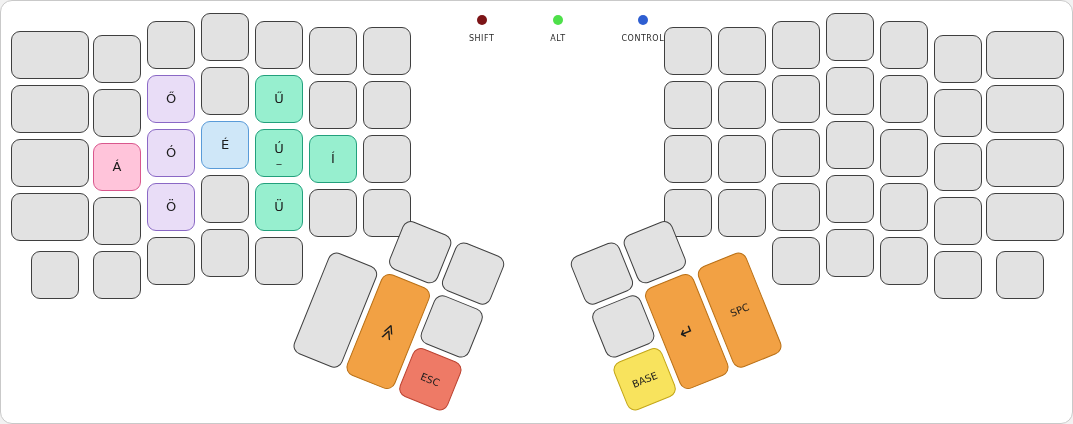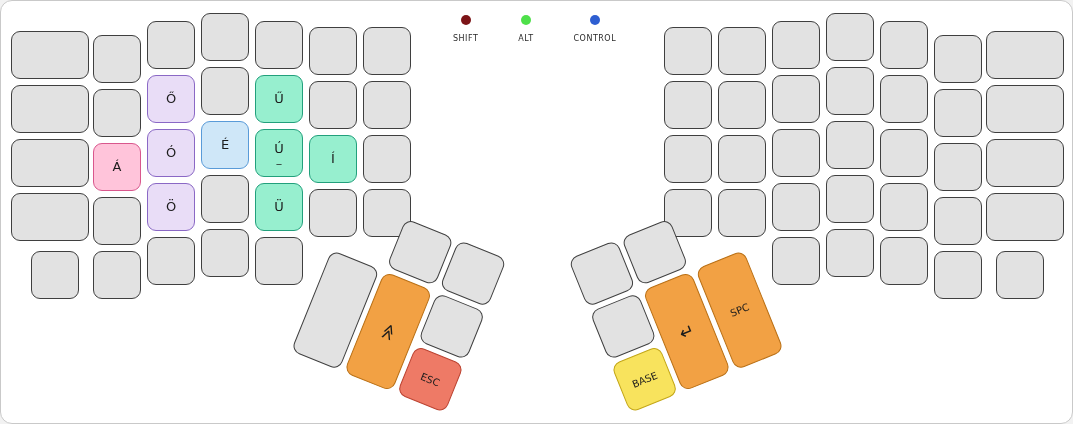--- a/index.html
+++ b/index.html
@@ -11,21 +11,21 @@
   .key {
     position:absolute; width:48px; height:48px; box-sizing:border-box;
     border:1.5px solid #3f3f3f; border-radius:9px; background:#e2e2e2;
     display:flex; flex-direction:column; align-items:center; justify-content:center;
     color:#1c1c1c; user-select:none;
   }
   .key-label { font-size:13px; line-height:1.1; display:inline-block; white-space:nowrap; }
   .key-sublabel { font-size:10px; line-height:1; margin-top:-2px; }
   .thumb-cluster { position:absolute; width:166px; height:166px; }
   .legend { position:absolute; top:14px; left:452px; display:flex; gap:40px; }
-  .legend-item { display:flex; flex-direction:column; align-items:center; gap:9px; }
+  .legend-item { display:flex; flex-direction:column; align-items:center; gap:9px;margin-left:16px; }
   .legend-dot { width:10px; height:10px; border-radius:50%; }
   .legend-label { font-size:8px; letter-spacing:0.5px; color:#2b2b2b; }
 </style>
 </head>
 <body>
 
 <div class="card">
   <div class="legend" id="legend">
       <div class="legend-item">
         <span class="legend-dot" style="background: rgb(124, 20, 23);"></span>

